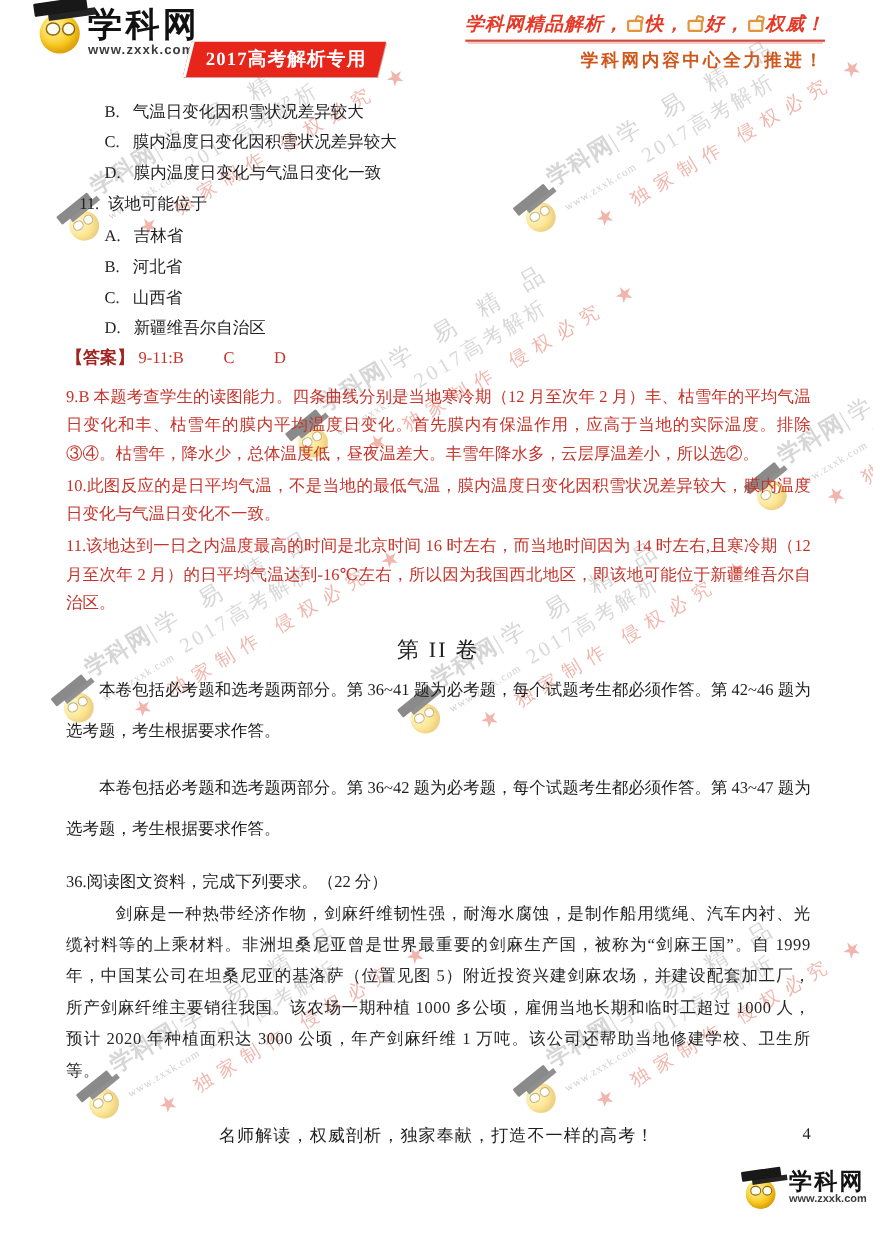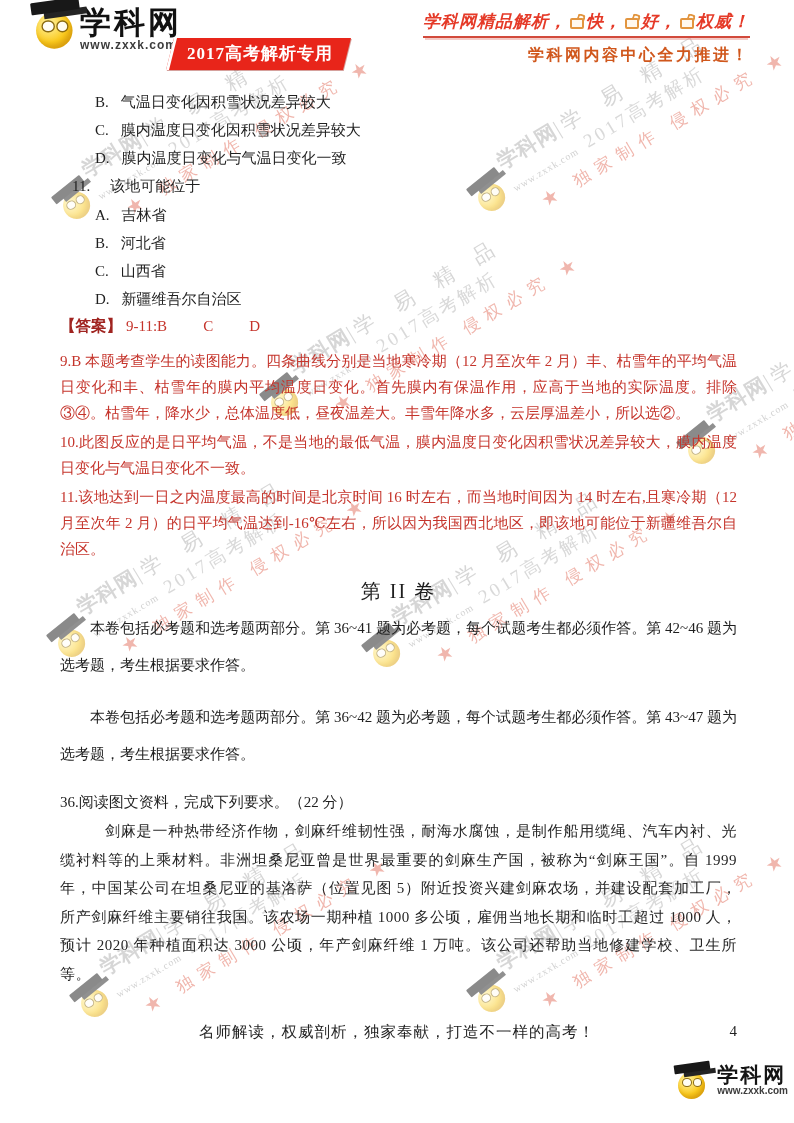--- a/index.html
+++ b/index.html
@@ -49,21 +49,21 @@
      border-bottom:none;border-radius:3px 3px 0 0;background:#fff8ee;transform:rotate(14deg);}
   .thumb::after{content:"";position:absolute;left:1px;bottom:0;width:10px;height:7px;border:2px solid #e2953f;
      background:#fff8ee;border-radius:2px;}
   .slogan-line2{margin-top:7px;font-size:16px;color:#d0571c;letter-spacing:2.5px;font-weight:bold;}
 
   
   .content{position:absolute;left:60px;top:88px;width:677px;z-index:1;font-size:15px;}
   .option{padding-left:35px;line-height:28px;}
   .option .lbl{margin-right:12px;}
   .qrow{padding-left:12px;line-height:29px;}
-  .qrow .num{margin-right:20px;}
+  .qrow .num{margin-right:8px;}
   .answer-row{margin-top:0;line-height:26px;}
   .answer-tag{color:#a02420;font-weight:bold;font-size:15.5px;}
   .answer-val{color:#c5342b;margin-left:4px;margin-top:21px;}
   .answer-val span + span{margin-left:36px;}
   .expl{color:#c5342b;line-height:26px;text-align:justify;margin:3px 0 0 0;}
   .expl:first-of-type{margin-top:9px;}
   .sec-title{text-align:center;font-size:20px;margin-top:17px;line-height:24px;letter-spacing:2px;}
   .intro{line-height:37px;text-align:justify;text-indent:2em;margin-top:7px;}
   .q36{line-height:28px;margin-top:3px;}
   .material{line-height:28.5px;text-align:justify;text-indent:3em;margin-top:1px;

